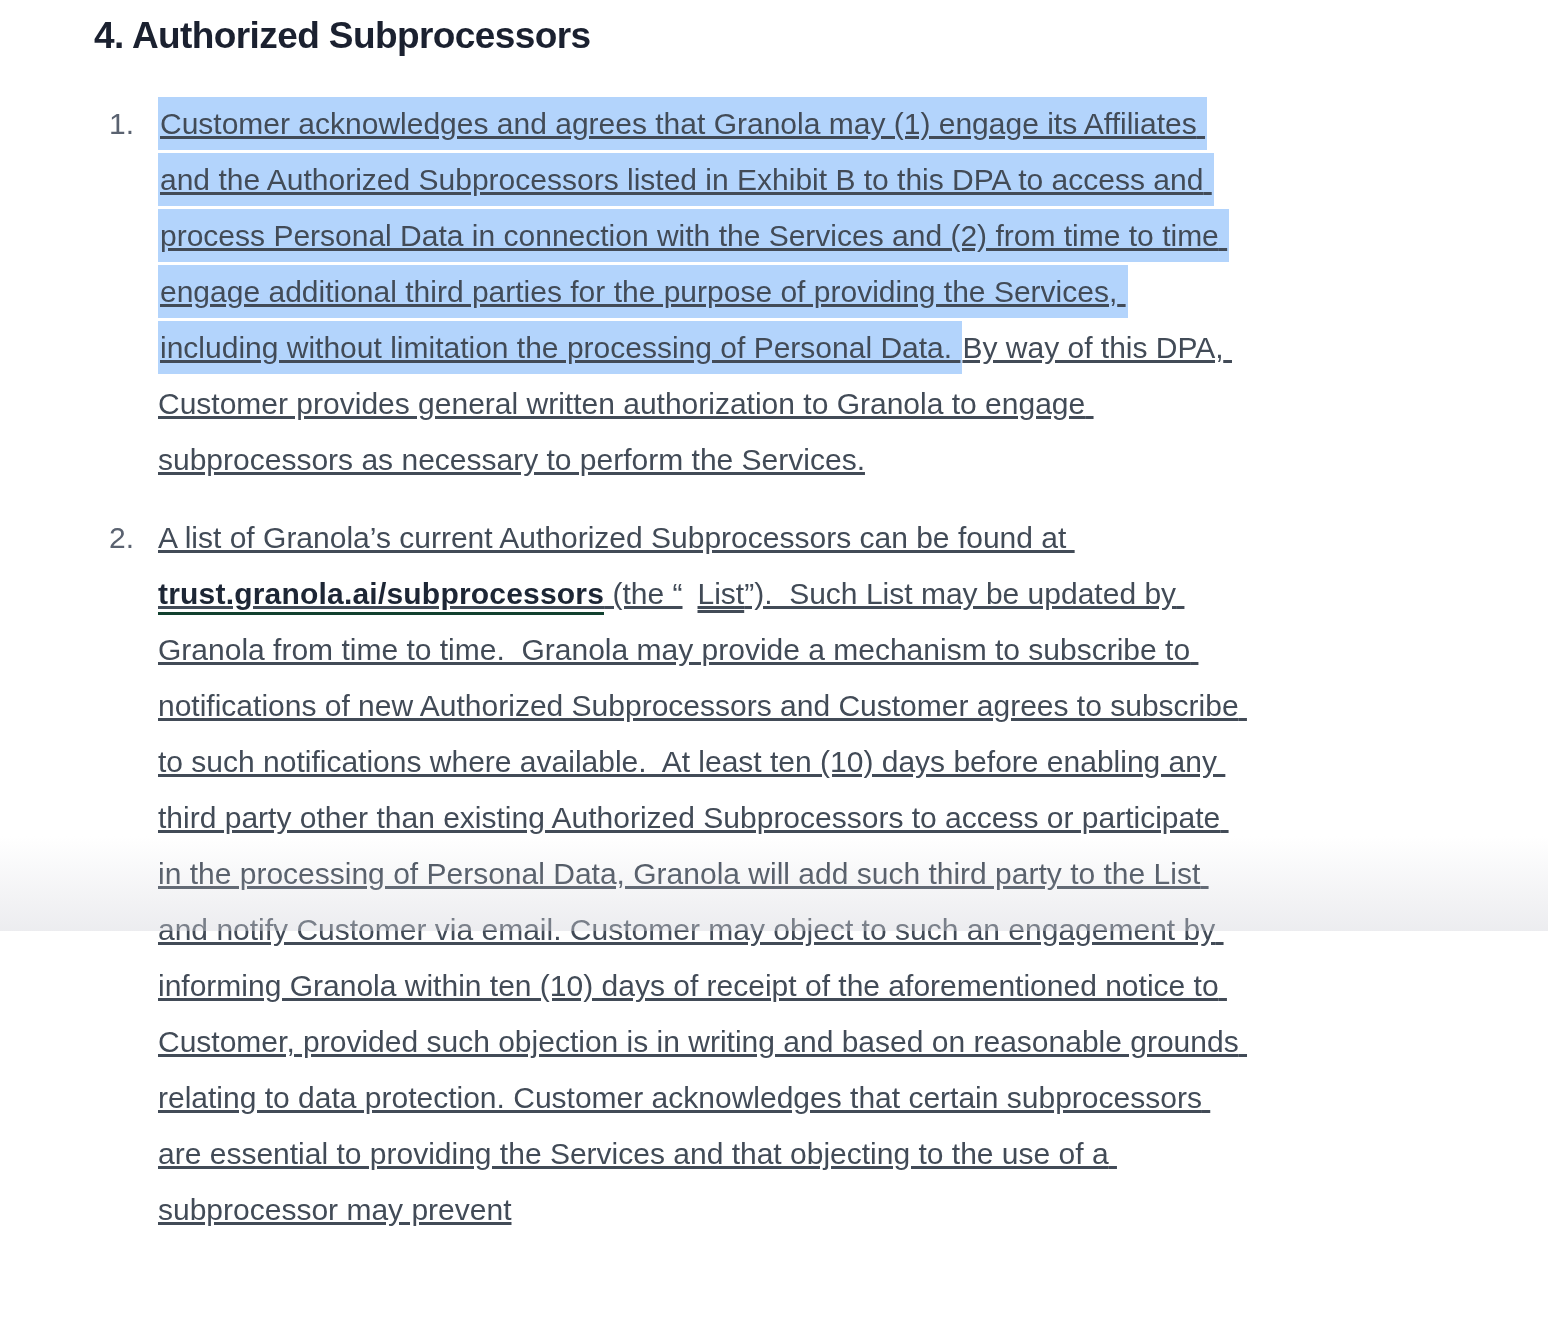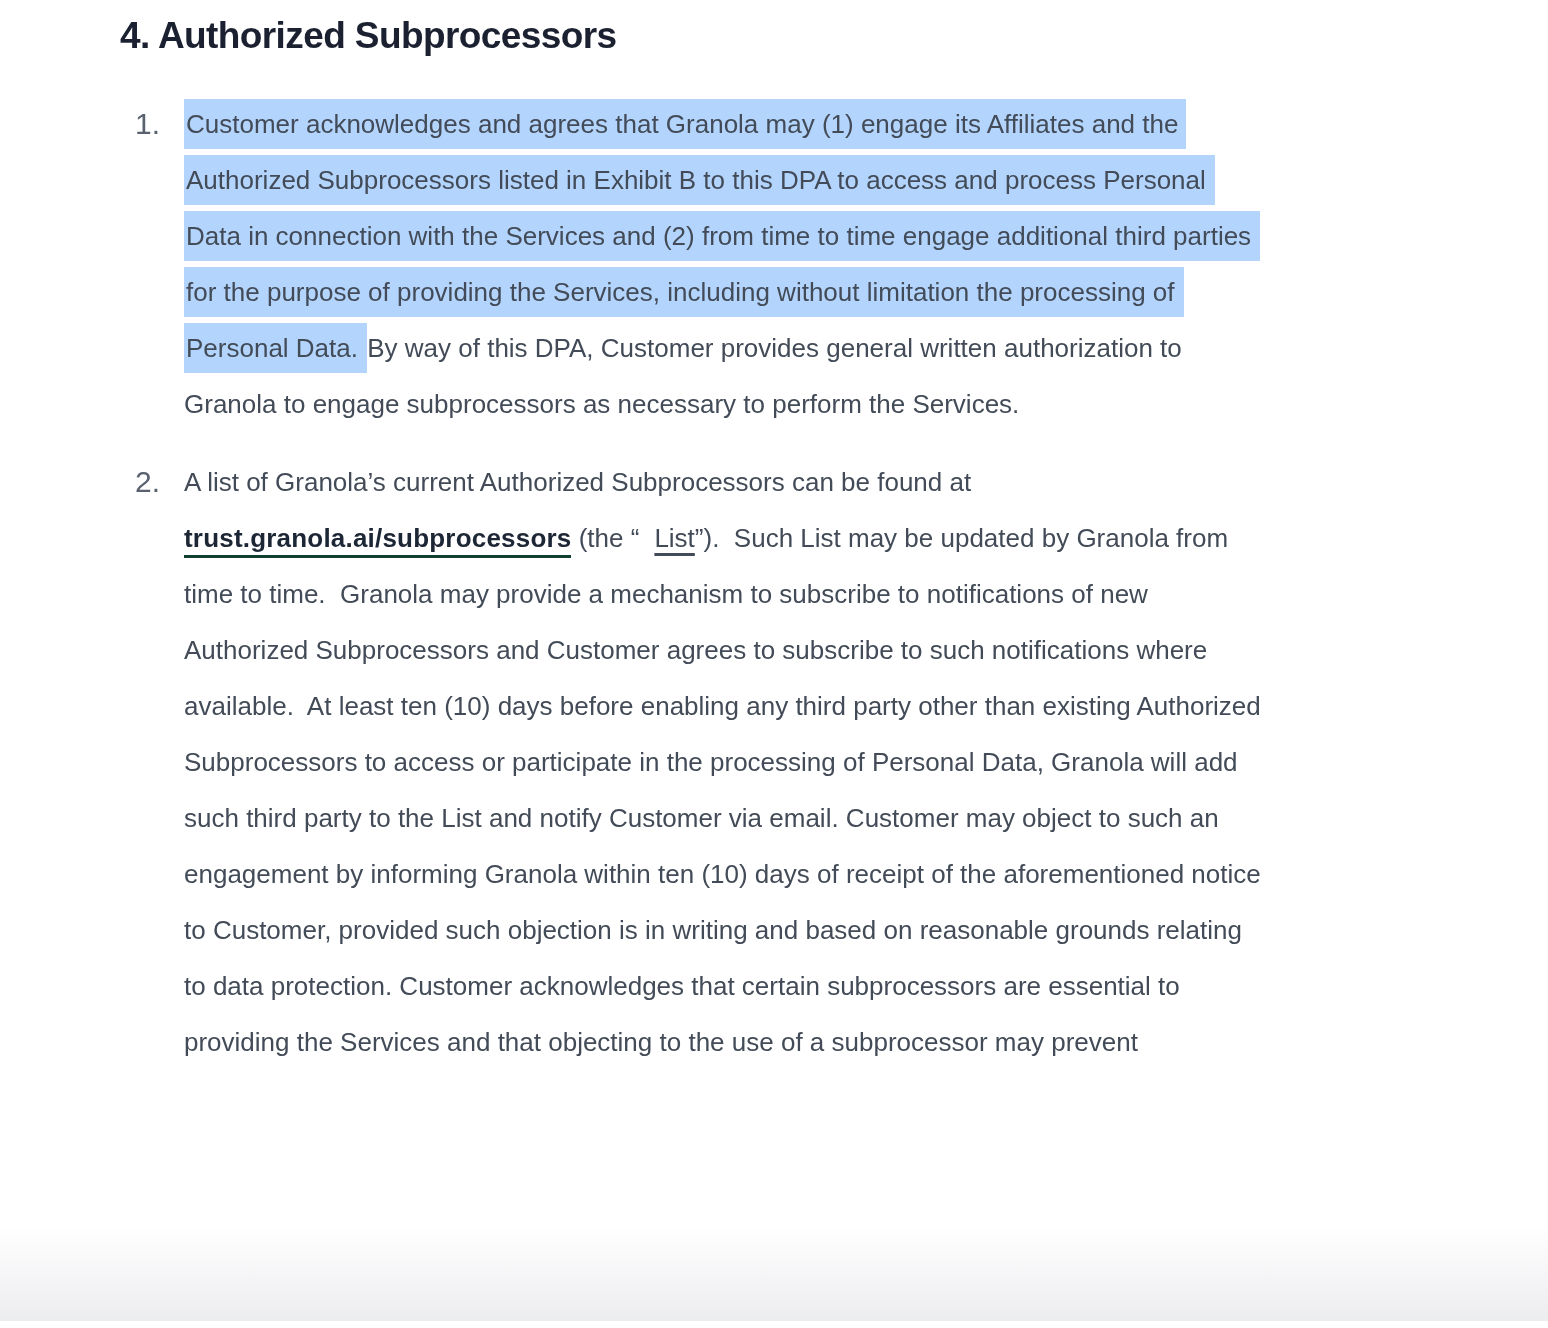--- a/index.html
+++ b/index.html
@@ -7,22 +7,22 @@
     padding: 0;
     background: #ffffff;
     width: 1548px;
     height: 1328px;
     overflow: hidden;
     font-family: "Liberation Sans", "DejaVu Sans", sans-serif;
   }
   .doc {
     box-sizing: border-box;
     width: 1548px;
-    height: 1321px;
-    padding: 14px 0 0 120px;
+    height: 931px;
+    padding: 14px 0 0 94px;
     position: relative;
   }
   .heading {
     font-size: 37px;
     font-weight: 800;
     letter-spacing: -0.6px;
     color: var(--heading, #1b2130);
     margin: 0 0 38px 0;
     line-height: 1.2;
   }
@@ -41,24 +41,25 @@
     text-align: right;
     margin-right: 24px;
     font-size: 30px;
     line-height: 56px;
     color: var(--marker, #5a6270);
   }
   .para {
     flex: 0 1 auto;
     max-width: 1082px;
     margin: 0;
-    font-size: 26px;
+    font-size: 30px;
     line-height: 56px;
     color: var(--body, #424b57);
     white-space: pre-wrap;
+    text-decoration: underline;
   }
   .seg-selection {
     background: var(--selection, #b3d4fc);
     padding: 10px 2px;
     -webkit-box-decoration-break: clone;
     box-decoration-break: clone;
   }
   .seg-link {
     font-weight: 700;
     color: var(--link-text, #1d2635);

